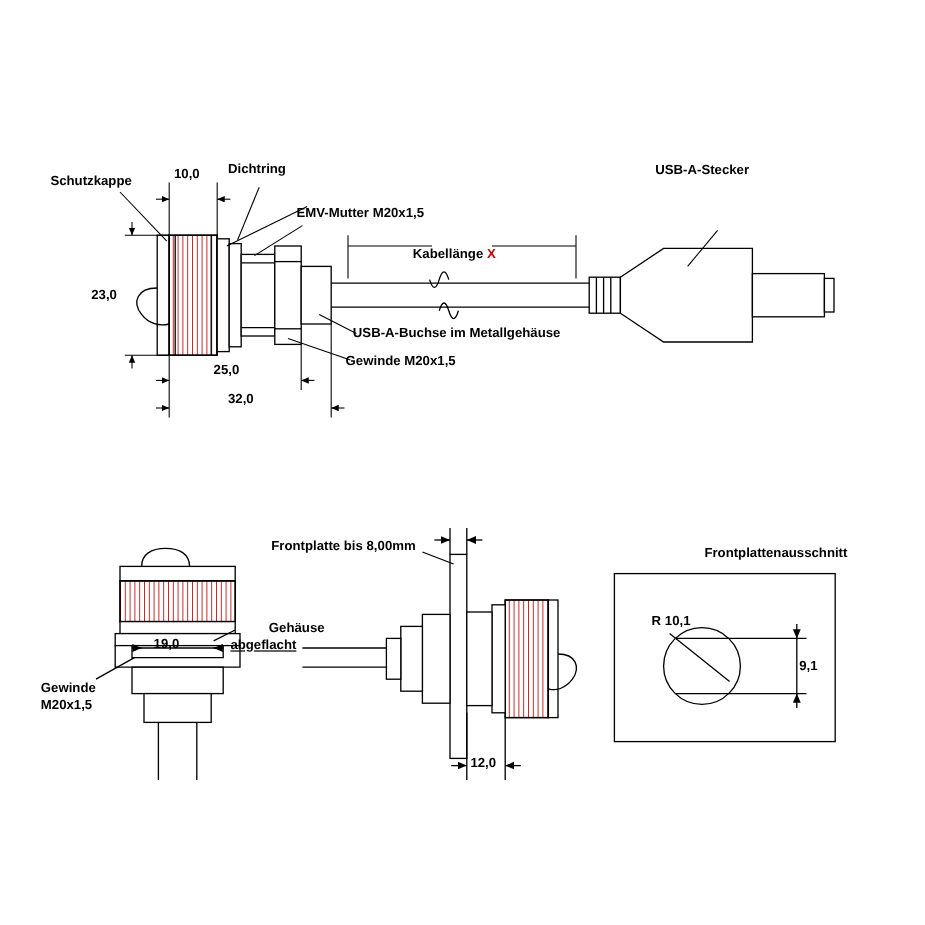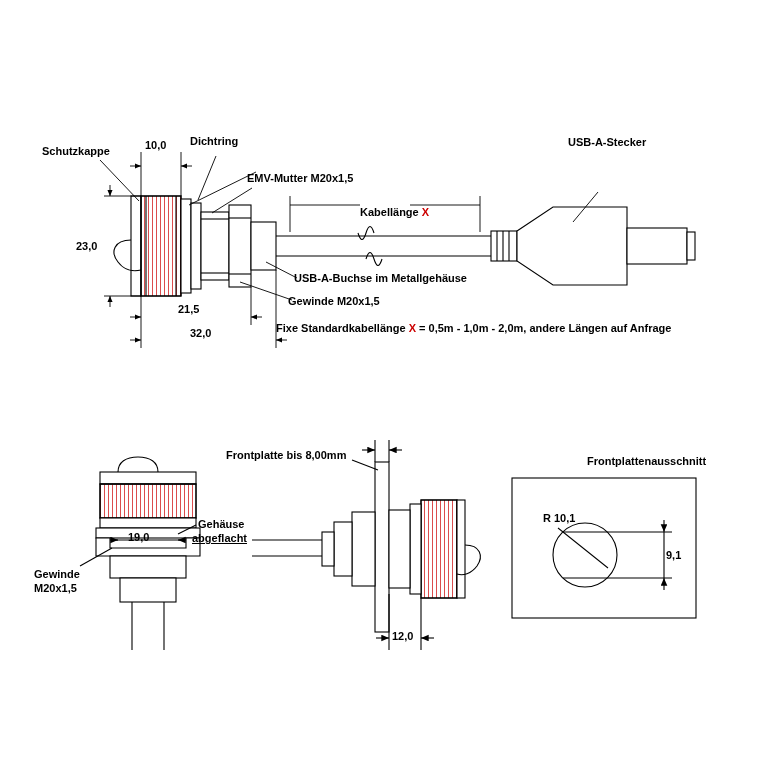--- a/index.html
+++ b/index.html
@@ -208,29 +208,28 @@
       <line x1="664" y1="590" x2="664" y2="578" marker-end="url(#arrS)"></line>
       <line x1="664" y1="532" x2="664" y2="578" stroke="#000" stroke-dasharray="0"></line>
     </g>
   </svg>
 
   <div class="lbl" style="left:42px; top:145px;">Schutzkappe</div>
   <div class="dim" style="left:145px; top:139px;">10,0</div>
   <div class="lbl" style="left:190px; top:135px;">Dichtring</div>
   <div class="lbl" style="left:247px; top:172px;">EMV-Mutter M20x1,5</div>
   <div class="dim" style="left:76px; top:240px;">23,0</div>
-  <div class="lbl" style="left:344px; top:206px;margin-left:16px;"><span>Kabellänge</span> <span class="note-x">X</span></div>
-  <div class="lbl" style="left:568px; top:136px;">USB-A-Stecker</div>
+  <div class="lbl" style="left:344px; top:206px;"><span>Kabellänge</span> <span class="note-x">X</span></div>
+  <div class="lbl" style="left:546px; top:136px;">USB-A-Stecker</div>
   <div class="lbl" style="left:294px; top:272px;">USB-A-Buchse im Metallgehäuse</div>
   <div class="lbl" style="left:288px; top:295px;">Gewinde M20x1,5</div>
-  <div class="dim" style="left:178px; top:303px;">21,5</div>
+  <div class="dim" style="left:178px; top:303px;">25,0</div>
   <div class="dim" style="left:190px; top:327px;">32,0</div>
-  <div class="lbl" style="left:276px; top:322px;"><span>Fixe Standardkabellänge </span><span class="note-x">X</span><span> = 0,5m - 1,0m - 2,0m, andere Längen auf Anfrage</span></div>
-
-  <div class="lbl" style="left:174px; top:518px;padding-left:24px;">Gehäuse</div>
+
+  <div class="lbl" style="left:200px; top:518px;padding-left:24px;">Gehäuse</div>
   <div class="lbl" style="left:192px; top:532px;text-decoration:underline;">abgeflacht</div>
   <div class="dim" style="left:128px; top:531px;">19,0</div>
   <div class="lbl" style="left:34px; top:568px;">Gewinde</div>
   <div class="lbl" style="left:34px; top:582px;">M20x1,5</div>
 
   <div class="lbl" style="left:226px; top:449px;">Frontplatte bis 8,00mm</div>
   <div class="dim" style="left:392px; top:630px;">12,0</div>
 
   <div class="lbl" style="left:543px; top:455px;padding-left:44px;">Frontplattenausschnitt</div>
   <div class="lbl" style="left:533px; top:512px;padding-left:10px;">R 10,1</div>

